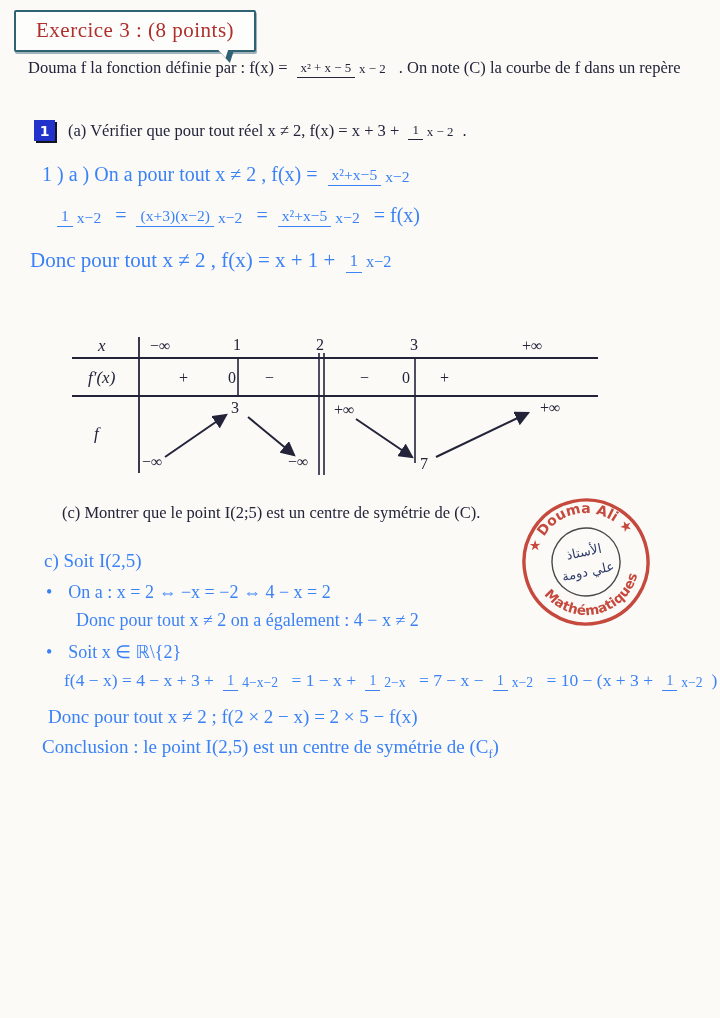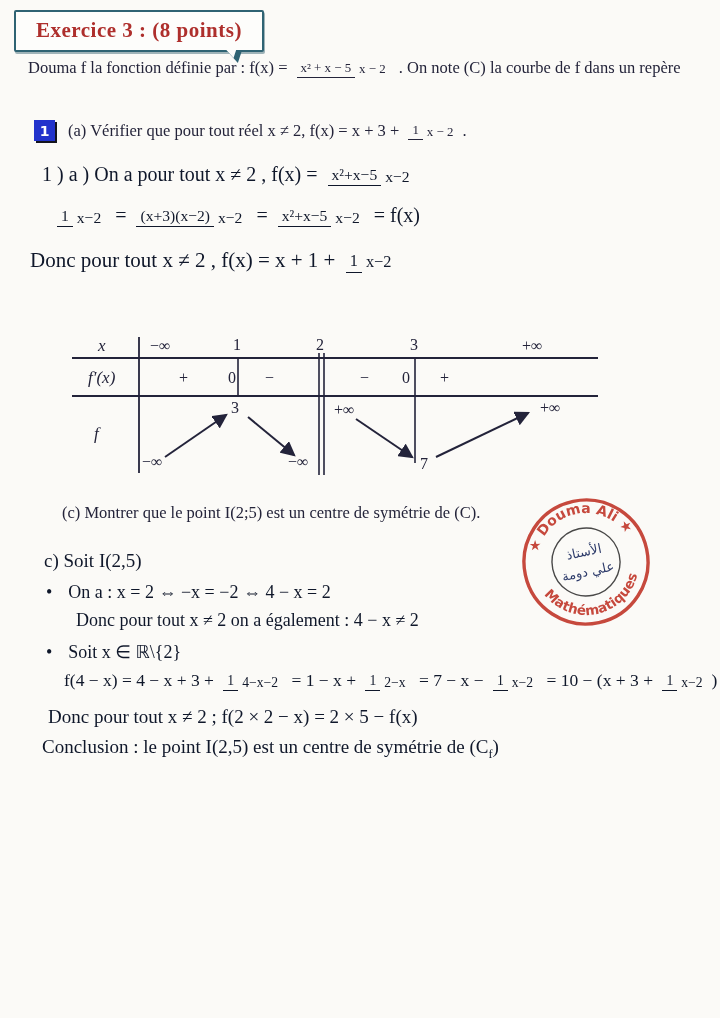--- a/index.html
+++ b/index.html
@@ -9,21 +9,21 @@
     font-family:"Liberation Serif", serif;color:#25253a;
   }
   
   .title-box{
     position:absolute;left:14px;top:10px;
     border:2.5px solid #2f6373;background:#fdfdfb;
     padding:6px 20px 7px 20px;border-radius:2px;
     box-shadow:1px 2px 0 #9fb3b8;
   }
   .title-box .title-text{
-    font-size:21px;font-weight:bold;color:#ae2f2c;letter-spacing:.5px;
+    font-size:21px;font-weight:normal;color:#ae2f2c;letter-spacing:.5px;
   }
   .tail-outer{
     position:absolute;right:22px;bottom:-13px;width:0;height:0;
     border-left:16px solid transparent;border-top:13px solid #2f6373;
     transform:skewX(-18deg);
   }
   .tail-inner{
     position:absolute;right:27px;bottom:-8px;width:0;height:0;
     border-left:11px solid transparent;border-top:9px solid #fdfdfb;
     transform:skewX(-18deg);
@@ -42,21 +42,21 @@
   .qb{position:absolute;left:36px;top:296px;}
   .qc{position:absolute;left:62px;top:503px;}
   
   .frac{
     display:inline-flex;flex-direction:row;align-items:center;
     vertical-align:middle;margin:0 5px;line-height:1.15;font-size:.78em;
   }
   .frac .num{border-bottom:1.5px solid currentColor;padding:0 4px 1px 4px;}
   .frac .den{padding:1px 4px 0 4px;}
   
-  .blue{color:#0f172a;}
+  .blue{color:#3b82f6;}
   .sol-a1{position:absolute;left:42px;top:163px;font-size:20px;}
   .sol-a2{position:absolute;left:52px;top:204px;font-size:20px;}
   .sol-a3{position:absolute;left:30px;top:248px;font-size:21px;}
   .sol-c-head{position:absolute;left:44px;top:550px;font-size:19px;}
   .bullet-line{position:absolute;font-size:18px;display:flex;gap:16px;align-items:baseline;}
   .b1{left:46px;top:582px;}
   .b1b{position:absolute;left:76px;top:610px;font-size:18px;}
   .b2{left:46px;top:641px;}
   .eq-line{position:absolute;left:64px;top:670px;font-size:17.5px;white-space:nowrap;}
   .donc2{position:absolute;left:48px;top:706px;font-size:19px;}

